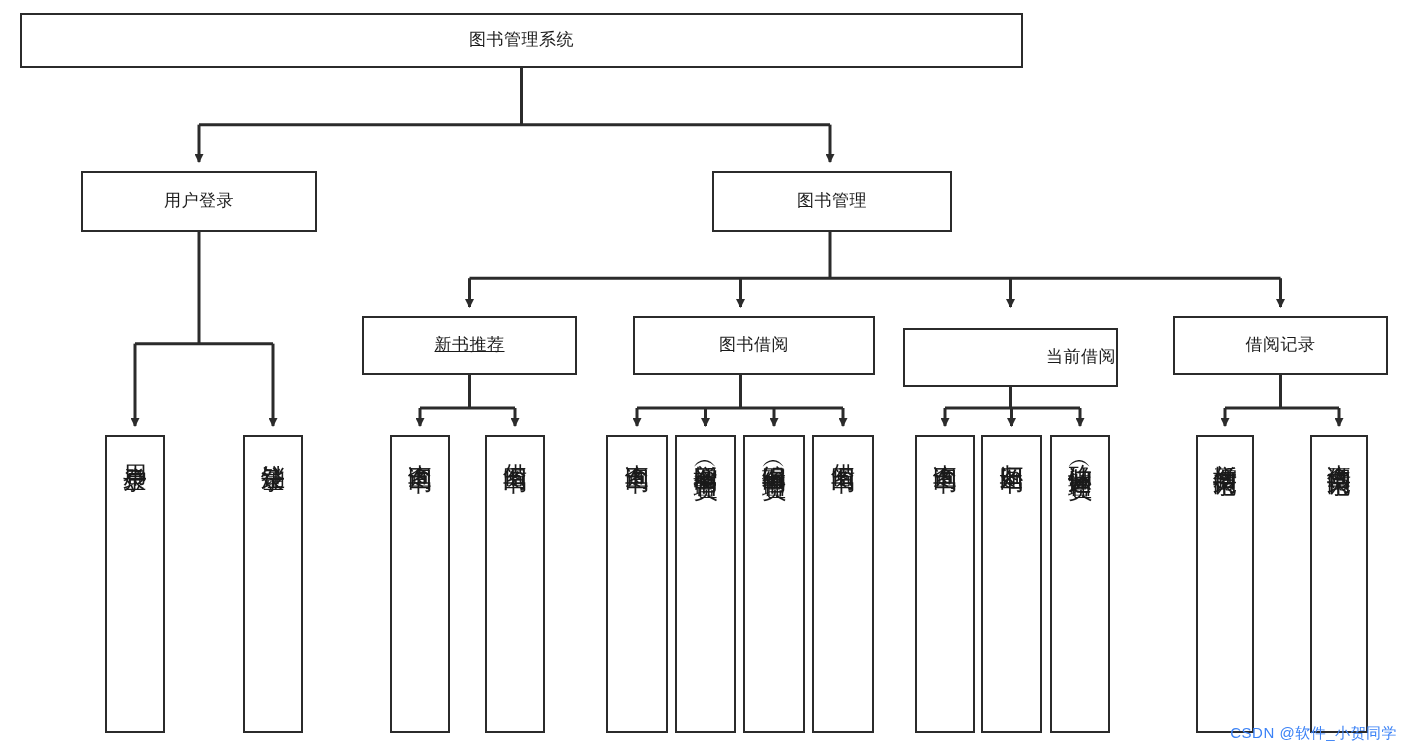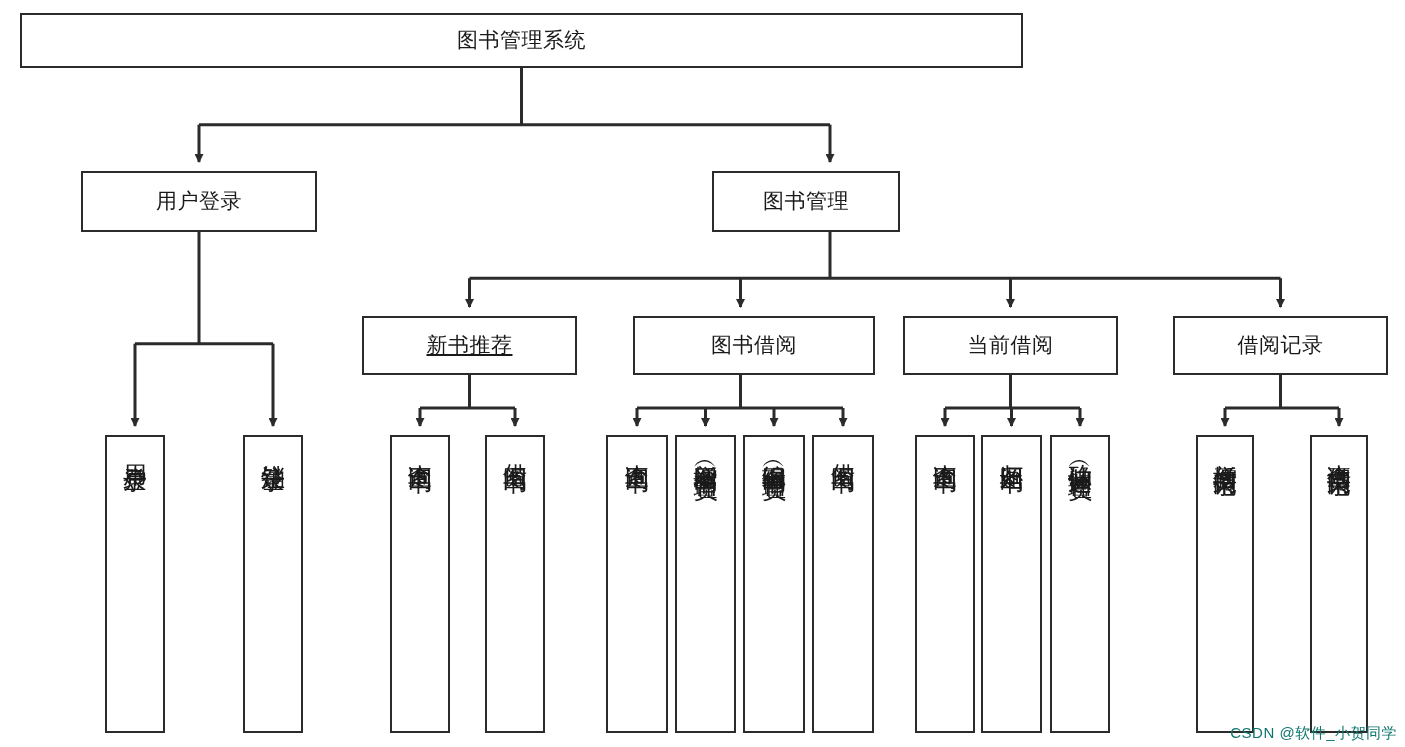--- a/index.html
+++ b/index.html
@@ -35,39 +35,39 @@
     color: #1a1a1a;
   }
   .node .label {
     display: block;
     text-align: center;
     line-height: 1.18;
     letter-spacing: 0.5px;
   }
   .node.horiz .label {
     writing-mode: horizontal-tb;
-    font-size: 21px;
+    font-size: 17px;
   }
   .node.vert {
     align-items: flex-start;
     padding-top: 8px;
   }
   .node.vert .label {
     writing-mode: vertical-rl;
     text-orientation: upright;
     font-size: 24px;
     letter-spacing: 2px;
     line-height: 1;
   }
   #watermark {
     position: absolute;
     right: 8px;
     bottom: 4px;
     font-size: 15px;
-    color: #0f766e;
+    color: #3b82f6;
     white-space: nowrap;
     letter-spacing: 0.5px;
   }
 </style>
 </head>
 <body>
 
 <div id="canvas">
 
   <svg id="edges" viewBox="0 0 1405 747" xmlns="http://www.w3.org/2000/svg">
@@ -113,30 +113,30 @@
       </g>
   </svg>
 
   <div id="nodes-layer">
       <div class="node horiz" style="left: 20px; top: 13px; width: 1003px; height: 55px;">
         <span class="label">图书管理系统</span>
       </div>
       <div class="node horiz" style="left: 81px; top: 171px; width: 236px; height: 61px;">
         <span class="label">用户登录</span>
       </div>
-      <div class="node horiz" style="left: 712px; top: 171px; width: 188px; height: 61px;">
+      <div class="node horiz" style="left: 712px; top: 171px; width: 240px; height: 61px;">
         <span class="label">图书管理</span>
       </div>
       <div class="node horiz" style="left: 362px; top: 316px; width: 215px; height: 59px; text-decoration: underline;">
         <span class="label">新书推荐</span>
       </div>
       <div class="node horiz" style="left: 633px; top: 316px; width: 242px; height: 59px;">
         <span class="label">图书借阅</span>
       </div>
-      <div class="node horiz" style="left: 903px; top: 316px; width: 215px; height: 59px;">
+      <div class="node horiz" style="left: 903px; top: 328px; width: 215px; height: 59px; justify-content: flex-end;">
         <span class="label">当前借阅</span>
       </div>
       <div class="node horiz" style="left: 1173px; top: 316px; width: 215px; height: 59px;">
         <span class="label">借阅记录</span>
       </div>
       <div class="node vert" style="left: 105px; top: 435px; width: 60px; height: 298px;">
         <span class="label">用户登录</span>
       </div>
       <div class="node vert" style="left: 243px; top: 435px; width: 60px; height: 298px;">
         <span class="label">注销登录</span>

